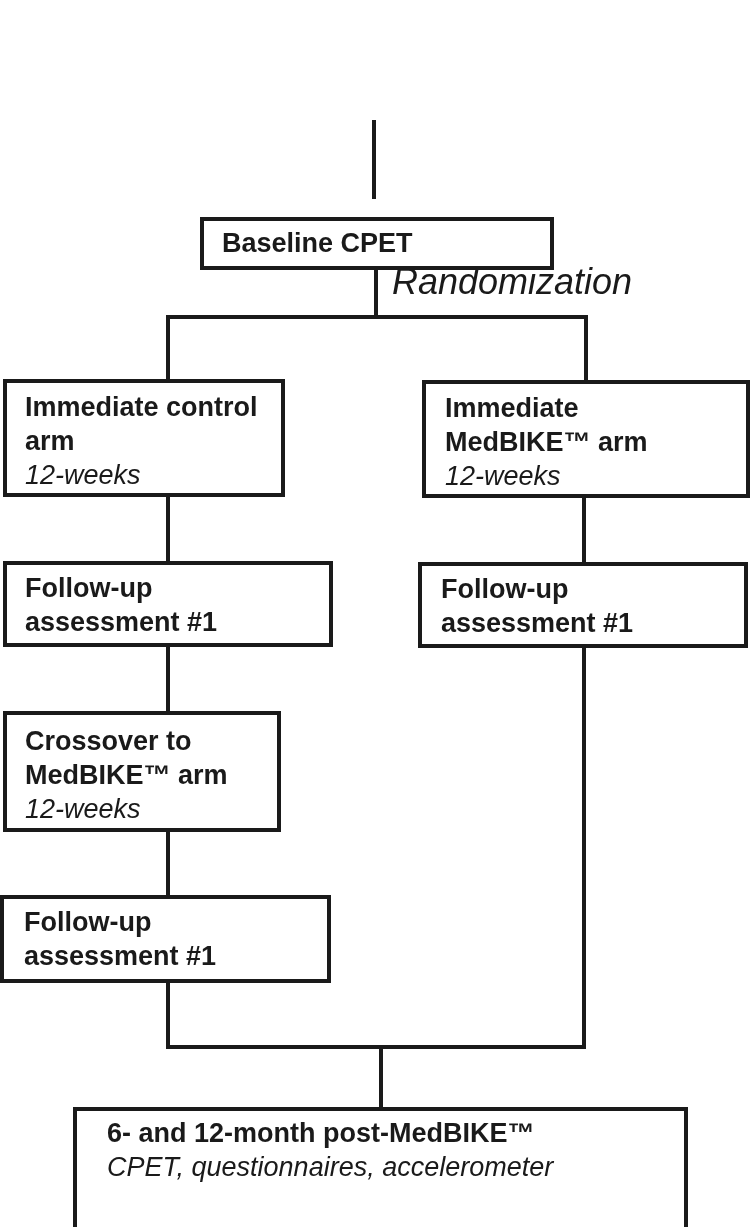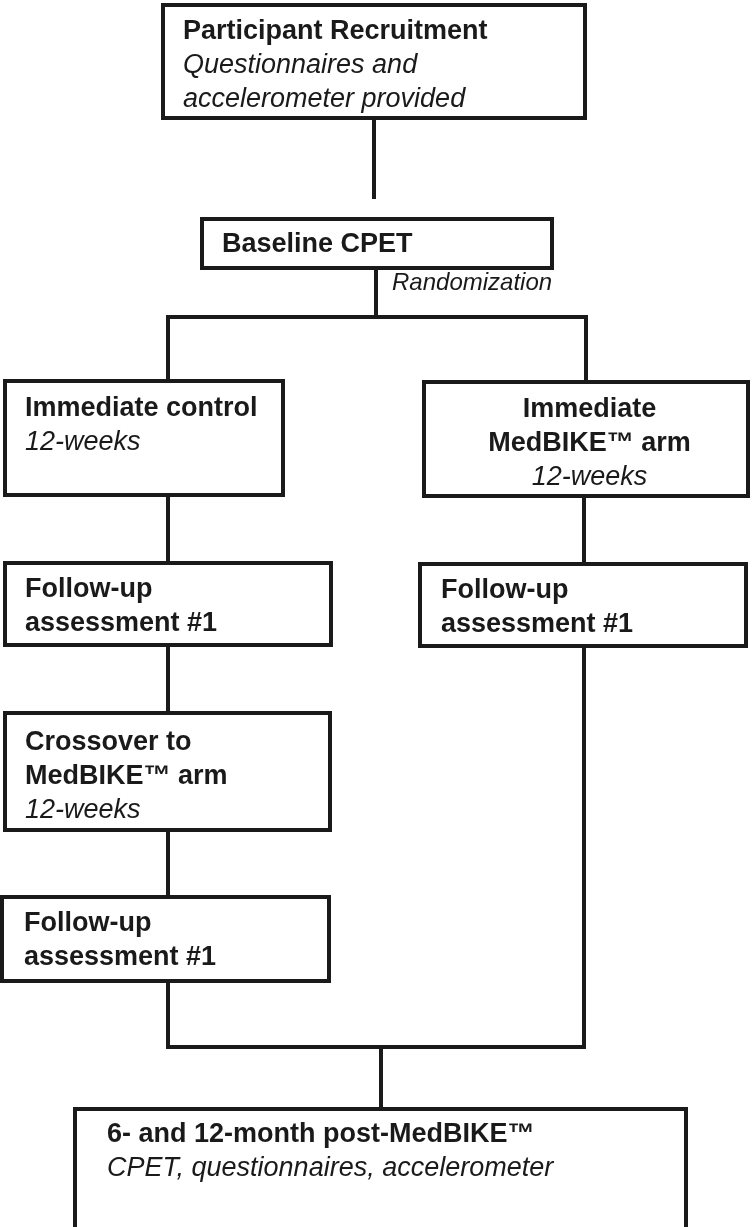--- a/index.html
+++ b/index.html
@@ -29,34 +29,34 @@
     white-space: nowrap;
   }
   .b { font-weight: bold; }
   .i { font-style: italic; font-weight: normal; }
   .line {
     position: absolute;
     background: #1a1a1a;
   }
   .float-label {
     position: absolute;
-    font-size: 24px;
+    font-size: 36px;
     line-height: 32px;
     font-style: italic;
     white-space: nowrap;
   }
 
   
   #box-recruitment { left: 161px; top: 3px;    width: 426px; height: 117px; padding: 6px 8px 0 18px; }
   #box-baseline    { left: 200px; top: 197px;  width: 354px; height: 53px;  padding: 5px 8px 0 18px; margin-top: 20px; }
   #box-control     { left: 3px;   top: 379px;  width: 282px; height: 118px; padding: 7px 8px 0 18px; }
-  #box-medbike     { left: 422px; top: 380px;  width: 328px; height: 118px; padding: 7px 12px 0 19px; text-align: center; }
+  #box-medbike     { left: 422px; top: 380px;  width: 328px; height: 118px; padding: 7px 12px 0 19px; }
   #box-fu1-left    { left: 3px;   top: 561px;  width: 330px; height: 86px;  padding: 6px 8px 0 18px; }
   #box-fu1-right   { left: 418px; top: 562px;  width: 330px; height: 86px;  padding: 6px 8px 0 19px; }
-  #box-crossover   { left: 3px;   top: 711px;  width: 329px; height: 121px; padding: 9px 8px 0 18px; }
+  #box-crossover   { left: 3px;   top: 711px;  width: 278px; height: 121px; padding: 9px 8px 0 18px; }
   #box-fu2         { left: 0px;   top: 895px;  width: 331px; height: 88px;  padding: 6px 8px 0 20px; }
   #box-post        { left: 73px;  top: 1107px; width: 615px; height: 136px; padding: 5px 8px 16px 30px; }
 
   
   #c-top-1      { left: 372px; top: 120px;  width: 4px;   height: 79px;  }
   #c-top-2      { left: 374px; top: 248px;  width: 4px;   height: 69px;  }
   #c-branch-h   { left: 166px; top: 315px;  width: 422px; height: 4px;   }
   #c-branch-l   { left: 166px; top: 317px;  width: 4px;   height: 64px;  }
   #c-branch-r   { left: 584px; top: 317px;  width: 4px;   height: 65px;  }
   #c-left-1     { left: 166px; top: 495px;  width: 4px;   height: 68px;  }
@@ -84,32 +84,28 @@
   <div class="line" id="c-right-1"></div>
   <div class="line" id="c-left-2"></div>
   <div class="line" id="c-left-3"></div>
   <div class="line" id="c-left-4"></div>
   <div class="line" id="c-right-long"></div>
   <div class="line" id="c-merge-h"></div>
   <div class="line" id="c-merge-v"></div>
 
   <div class="float-label" id="label-randomization">Randomization</div>
 
-  <div class="box" id="box-recruitment">
-    <span class="t b">Participant Recruitment</span>
-    <span class="t i">Questionnaires and</span>
-    <span class="t i">accelerometer provided</span>
-  </div>
 
   <div class="box" id="box-baseline">
     <span class="t b">Baseline CPET</span>
   </div>
 
   <div class="box" id="box-control">
     <span class="t b">Immediate control</span>
+    <span class="t b">arm</span>
     <span class="t i">12-weeks</span>
   </div>
 
   <div class="box" id="box-medbike">
     <span class="t b">Immediate</span>
     <span class="t b">MedBIKE™ arm</span>
     <span class="t i">12-weeks</span>
   </div>
 
   <div class="box" id="box-fu1-left">

